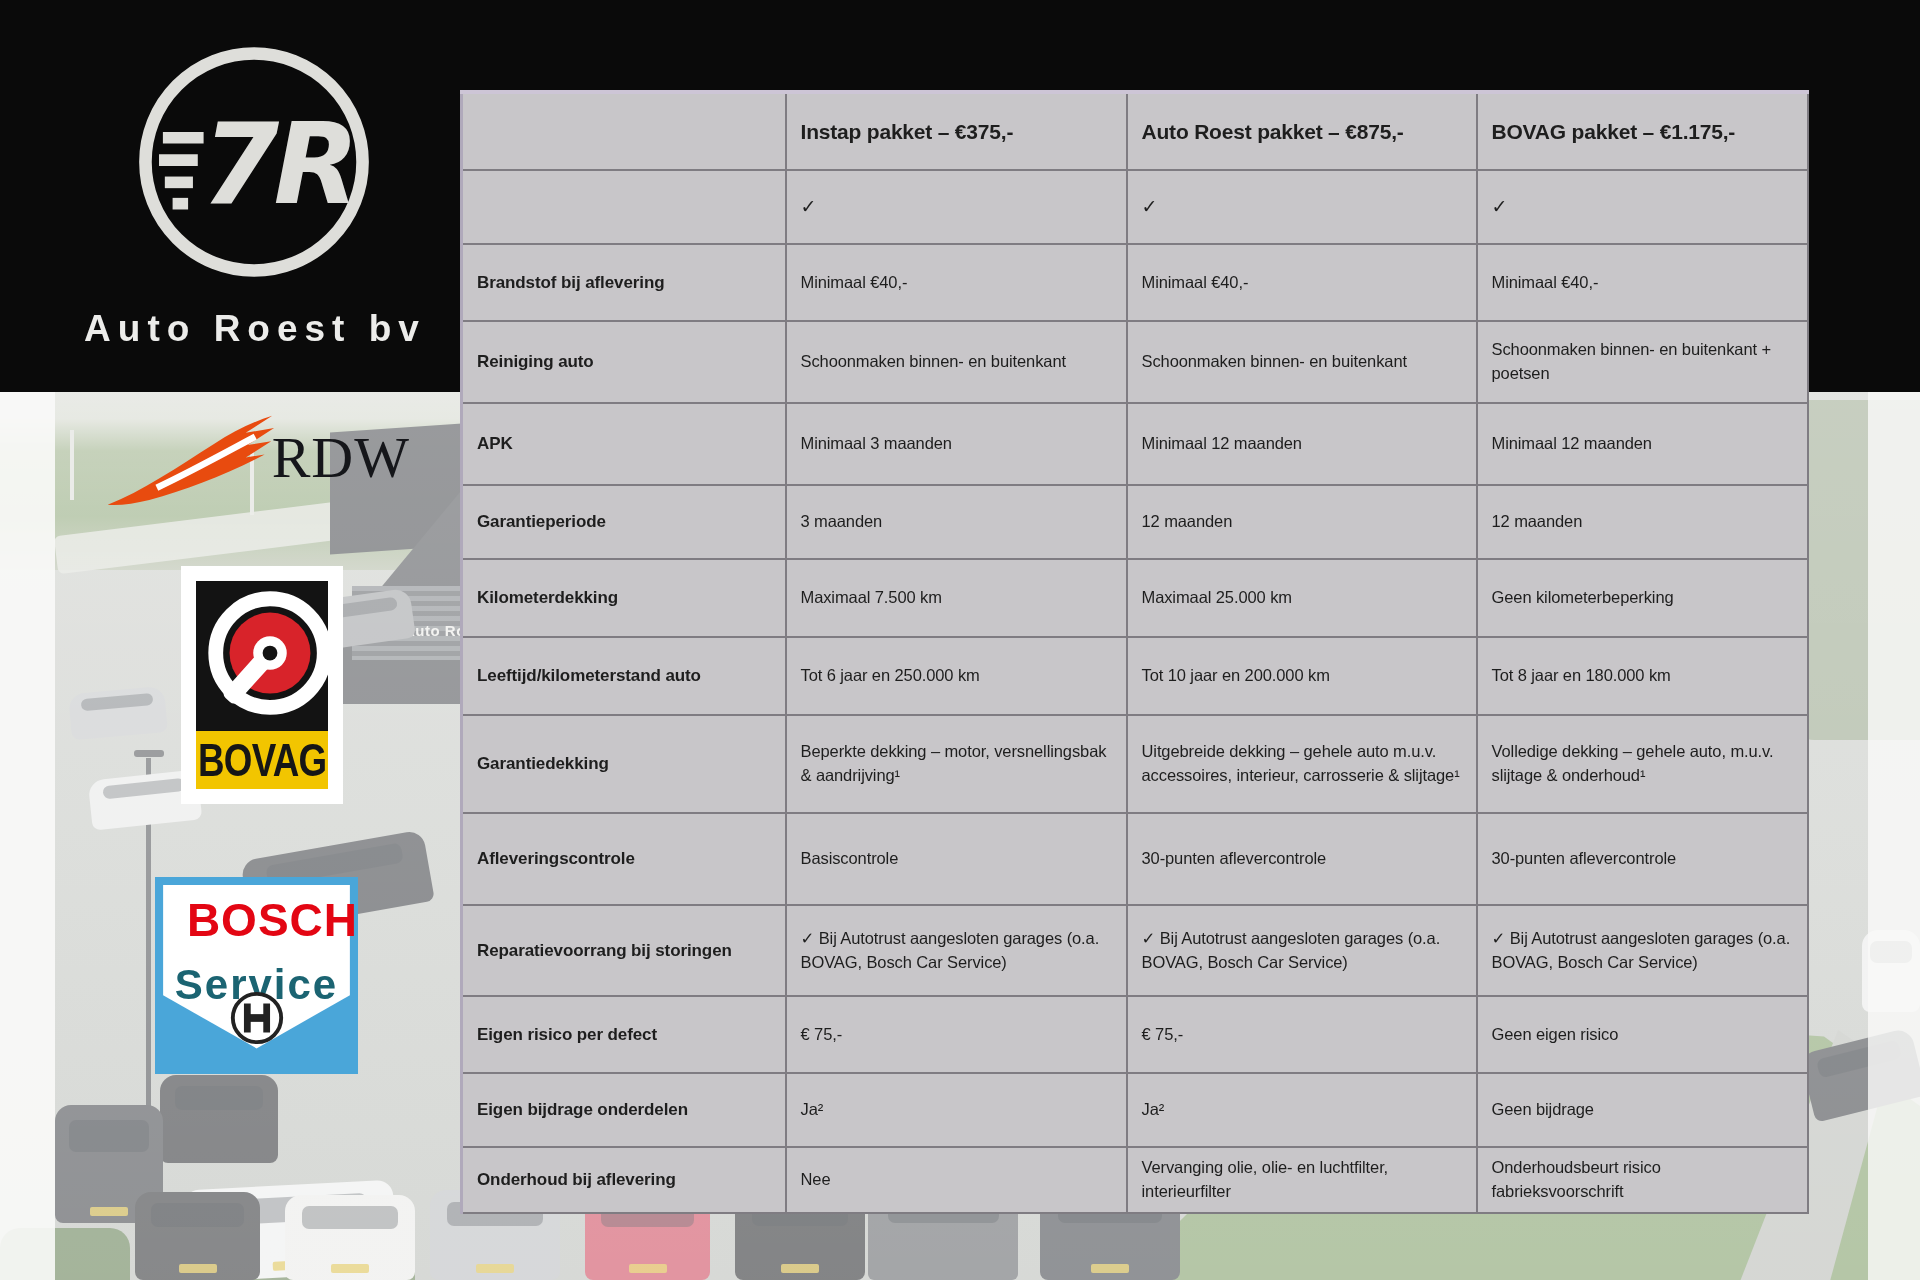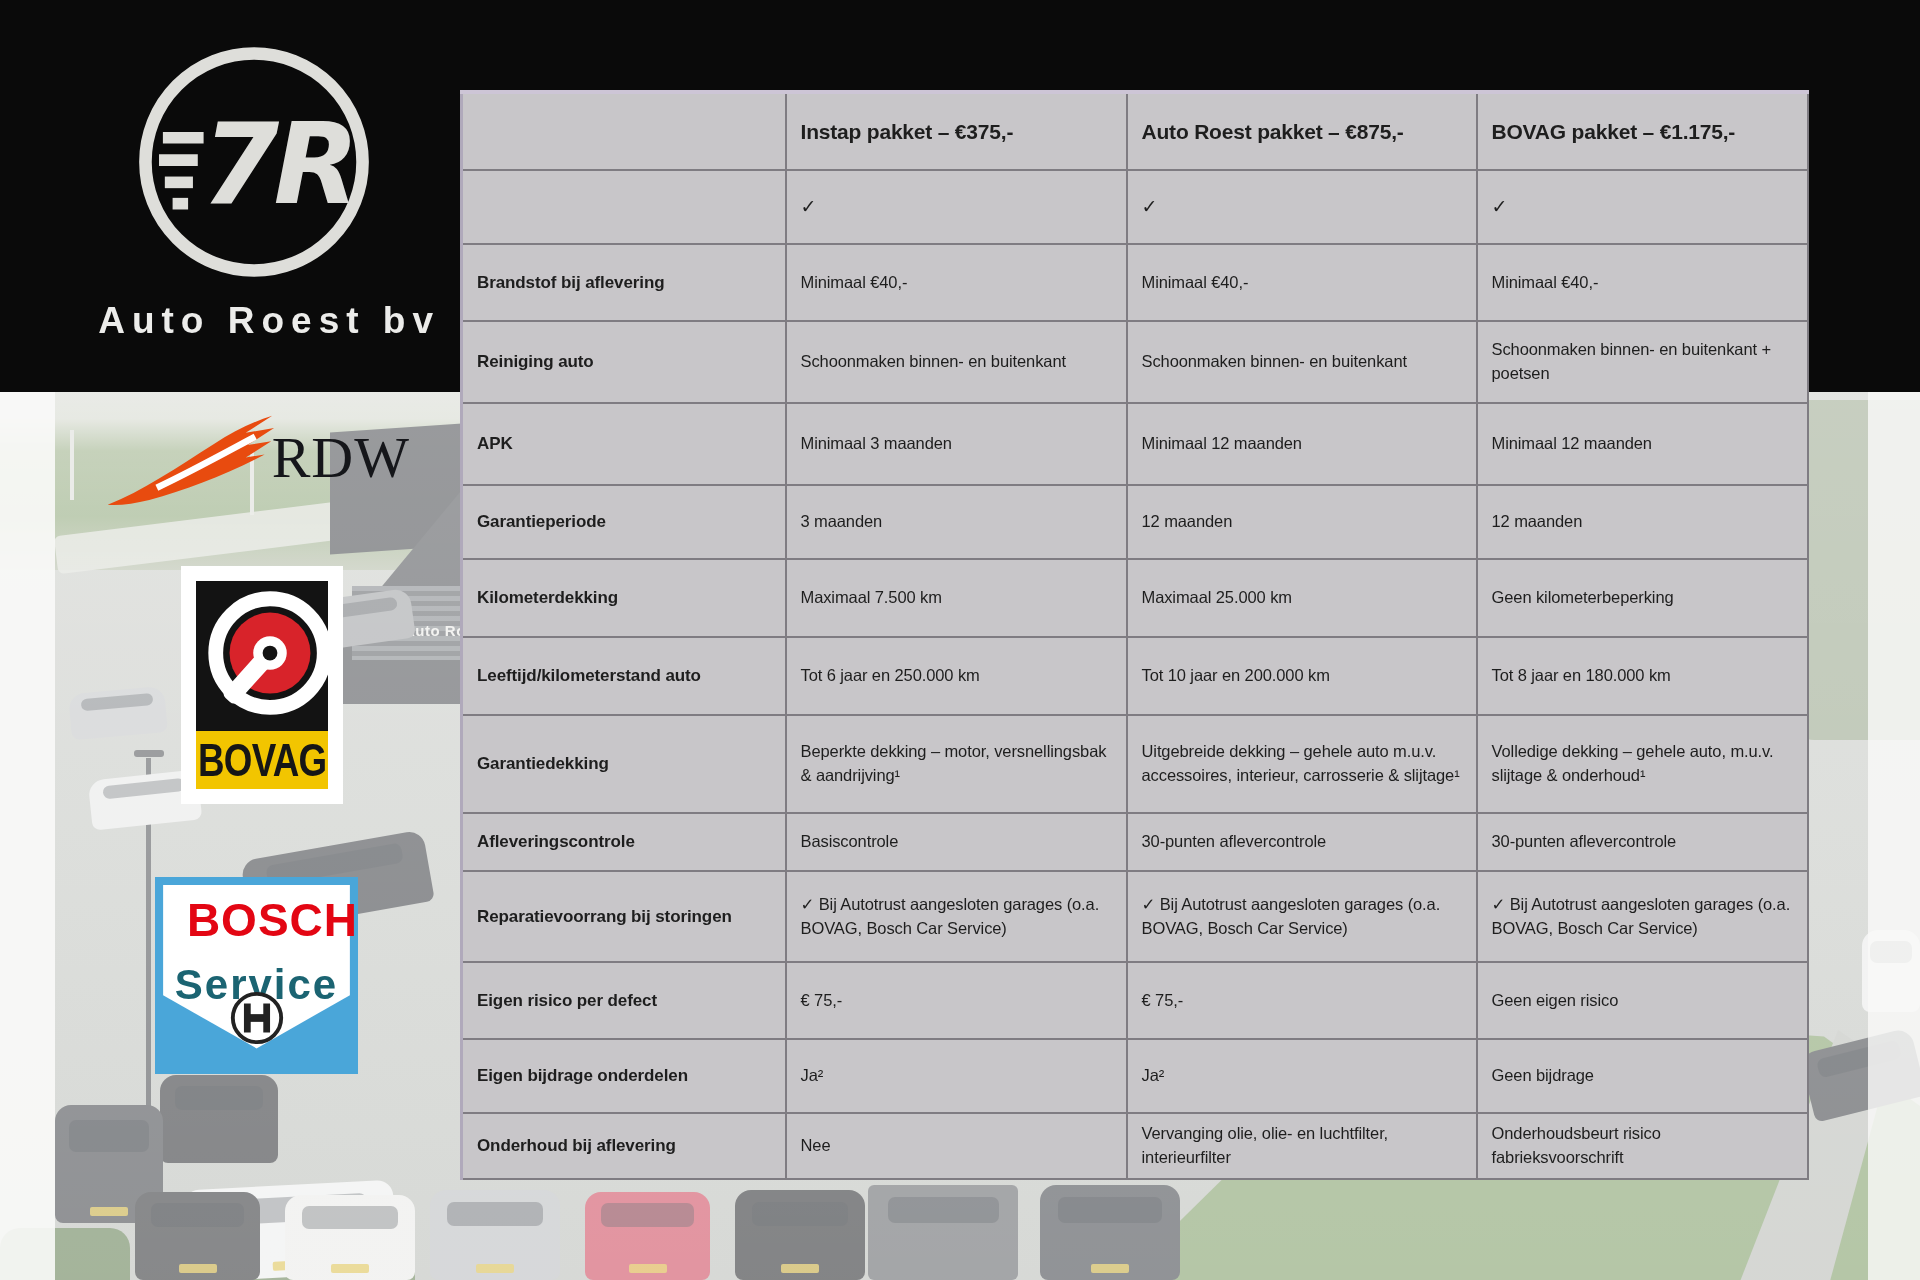--- a/index.html
+++ b/index.html
@@ -39,21 +39,21 @@
   .car.plate::before{content:"";position:absolute;left:50%;bottom:7px;width:38px;height:9px;
        margin-left:-19px;background:#d9b832;border-radius:2px;opacity:.85;}
   .wash{left:0;top:0;width:1920px;height:890px;
        background:linear-gradient(rgba(255,255,255,.52),rgba(255,255,255,.44));}
   .edge-left{left:0;top:0;width:55px;height:890px;background:rgba(249,249,248,.9);}
   .edge-right{left:1868px;top:0;width:52px;height:890px;background:rgba(249,249,248,.82);}
 
   
   .top-band{position:absolute;left:0;top:0;width:1920px;height:392px;background:#0a0a0a;}
   .ar-logo{position:absolute;left:128px;top:36px;width:252px;height:252px;}
-  .ar-name{position:absolute;left:70px;top:300px;width:370px;text-align:right;
+  .ar-name{position:absolute;left:70px;top:308px;width:370px;text-align:center;
        color:#ececea;font-size:37px;font-weight:bold;letter-spacing:7px;}
 
   
   .rdw{position:absolute;left:100px;top:412px;width:310px;height:104px;display:flex;align-items:flex-start;}
   .rdw-label{font-family:"Liberation Serif",serif;font-size:58px;color:#15161a;
        margin-left:-12px;margin-top:12px;letter-spacing:1px;}
   .bovag{position:absolute;left:181px;top:566px;width:162px;height:238px;background:#fff;
        padding:8px;box-sizing:border-box;display:flex;flex-direction:column;}
   .bovag-top{margin:7px 7px 0 7px;height:150px;background:#111;position:relative;overflow:hidden;}
   .bovag-bottom{margin:0 7px 7px 7px;height:74px;background:#f2c500;display:flex;
@@ -75,21 +75,21 @@
   .pkg-table th,.pkg-table td{border:2px solid #7f7c82;vertical-align:middle;
        padding:8px 14px;text-align:left;}
   .pkg-table .hdr{font-size:21px;font-weight:bold;letter-spacing:-.2px;white-space:nowrap;}
   .pkg-table .lbl{font-size:17px;font-weight:bold;white-space:nowrap;letter-spacing:-.1px;}
   .pkg-table .cel{font-size:16.5px;font-weight:normal;line-height:1.45;letter-spacing:-.1px;}
   .pkg-table .chk{font-weight:normal;font-size:19px;}
   .pkg-table tr:nth-child(1){height:78px}.pkg-table tr:nth-child(2){height:74px}
   .pkg-table tr:nth-child(3){height:77px}.pkg-table tr:nth-child(4){height:82px}
   .pkg-table tr:nth-child(5){height:82px}.pkg-table tr:nth-child(6){height:74px}
   .pkg-table tr:nth-child(7){height:78px}.pkg-table tr:nth-child(8){height:78px}
-  .pkg-table tr:nth-child(9){height:98px}.pkg-table tr:nth-child(10){height:58px}
+  .pkg-table tr:nth-child(9){height:98px}.pkg-table tr:nth-child(10){height:92px}
   .pkg-table tr:nth-child(11){height:91px}.pkg-table tr:nth-child(12){height:77px}
   .pkg-table tr:nth-child(13){height:74px}.pkg-table tr:nth-child(14){height:66px}
 </style>
 </head>
 <body>
 
 <div class="stage">
 
   <div class="photo">
     <div class="field"></div>

